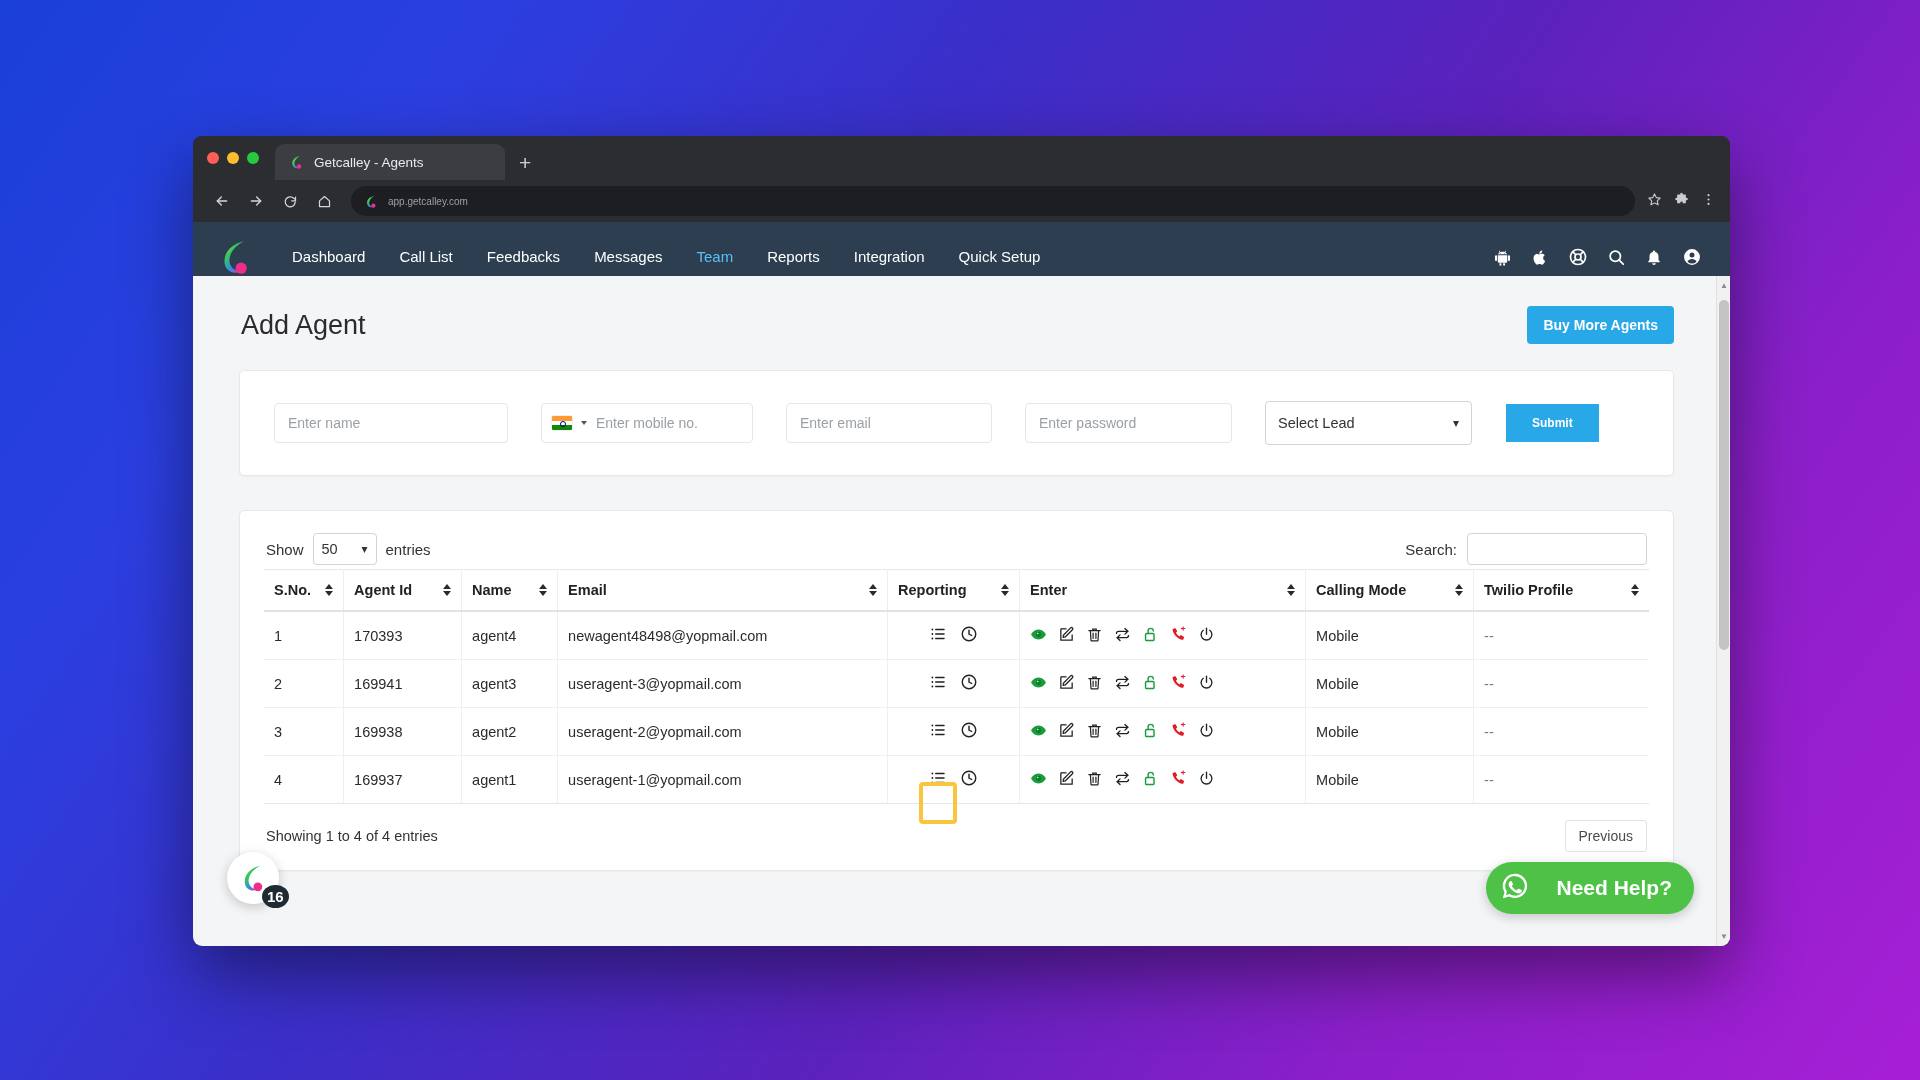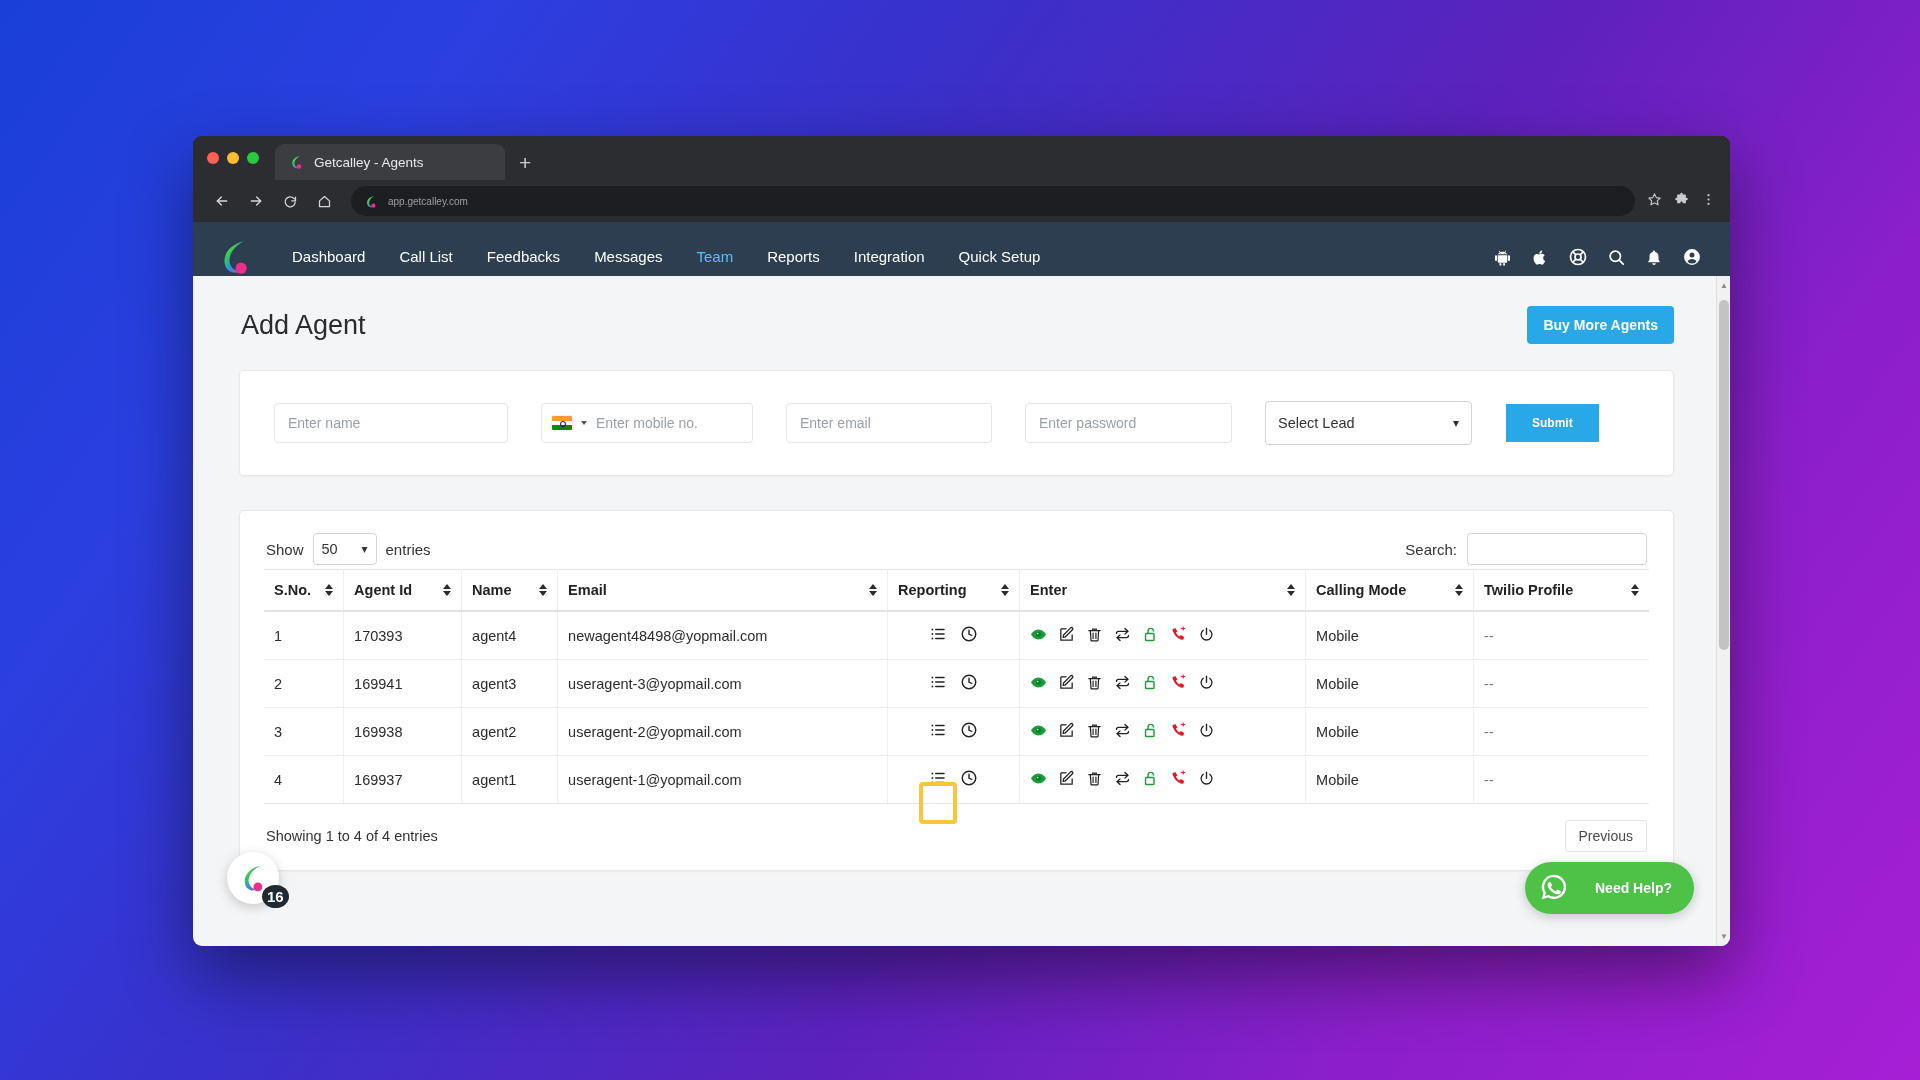--- a/index.html
+++ b/index.html
@@ -247,21 +247,21 @@
   .chat-badge {
     position: absolute; left: 69px; bottom: 38px;
     min-width: 23px; height: 23px; border-radius: 50%;
     background: #1f2a33; color: #fff; font-size: 15px; font-weight: 700;
     display: flex; align-items: center; justify-content: center; padding: 0 5px;
   }
   .whatsapp-btn {
     position: absolute; right: 36px; bottom: 32px;
     height: 52px; border-radius: 26px; background: #4dc247;
     display: flex; align-items: center; gap: 26px; padding: 0 22px 0 14px;
-    color: #fff; font-size: 14px; font-weight: 700;
+    color: #fff; font-size: 21px; font-weight: 700;
     box-shadow: 0 3px 12px rgba(0,0,0,.2);
   }
 </style>
 </head>
 <body>
 
 <div class="browser-window">
 
   <div class="tabstrip">
     <div class="traffic">

